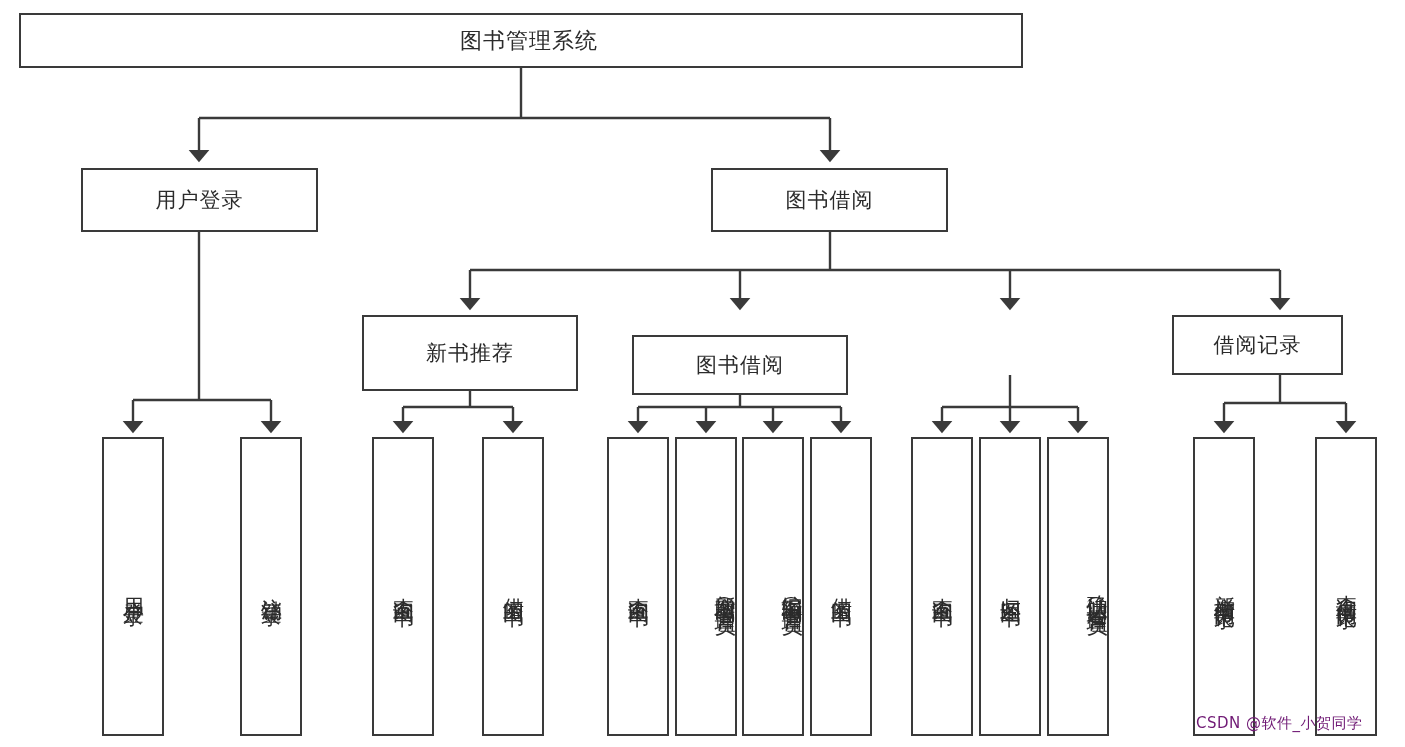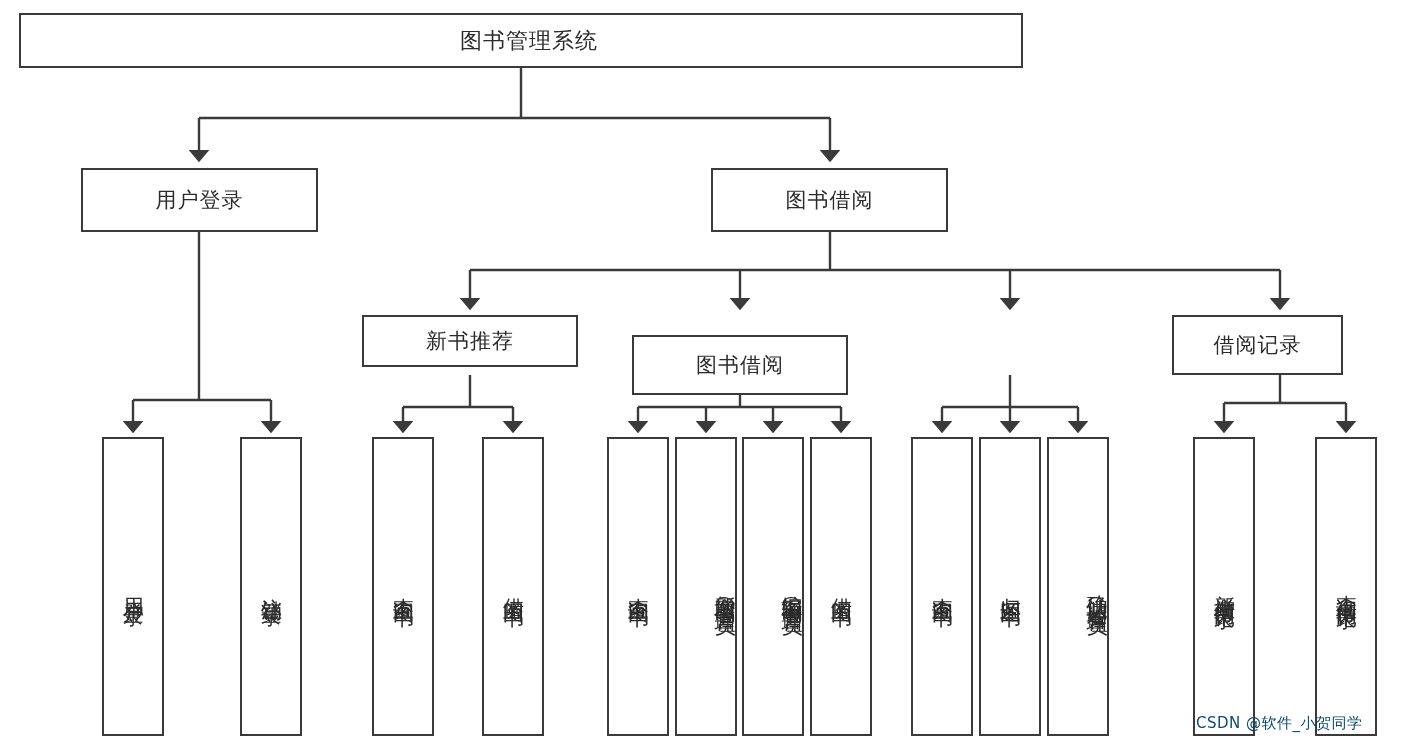--- a/index.html
+++ b/index.html
@@ -58,21 +58,21 @@
     letter-spacing: 3px;
     white-space: nowrap;
   }
   .node-v.v-short {
     align-items: center;
     padding-top: 0;
   }
   .watermark {
     position: absolute;
     font-size: 15px;
-    color: #0c4a6e;
+    color: #701a75;
     white-space: nowrap;
     letter-spacing: 0.5px;
   }
 </style>
 </head>
 <body>
 
 <div id="canvas">
 
   <svg id="svg-layer" viewBox="0 0 1405 747">
@@ -129,21 +129,21 @@
     <span class="label">图书管理系统</span>
   </div>
 
   <div class="node node-h" style="left:81px; top:168px; width:237px; height:64px;">
     <span class="label">用户登录</span>
   </div>
   <div class="node node-h" style="left:711px; top:168px; width:237px; height:64px;">
     <span class="label">图书借阅</span>
   </div>
 
-  <div class="node node-h" style="left:362px; top:315px; width:216px; height:52px;">
+  <div class="node node-h" style="left:362px; top:315px; width:216px; height:76px;">
     <span class="label">新书推荐</span>
   </div>
   <div class="node node-h" style="left:632px; top:315px; width:216px; height:60px;margin-top:20px;">
     <span class="label">图书借阅</span>
   </div>
   <div class="node node-h" style="left:1172px; top:315px; width:171px; height:60px;">
     <span class="label">借阅记录</span>
   </div>
 
   <div class="node node-v v-short" style="left:102px; top:437px; width:62px; height:299px;">

